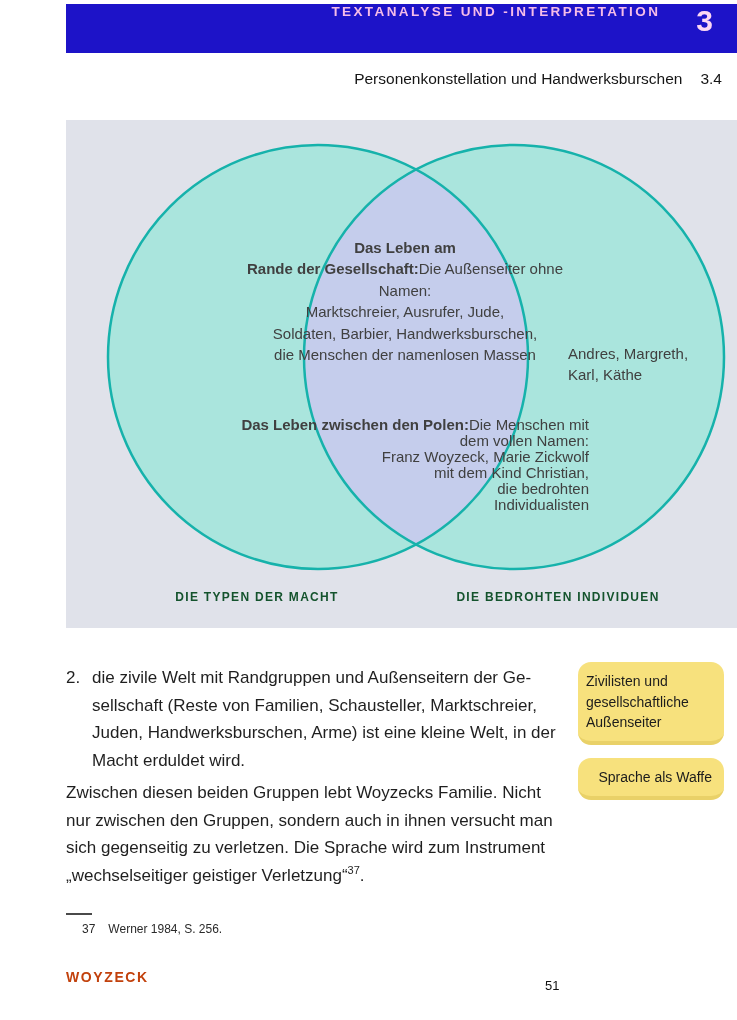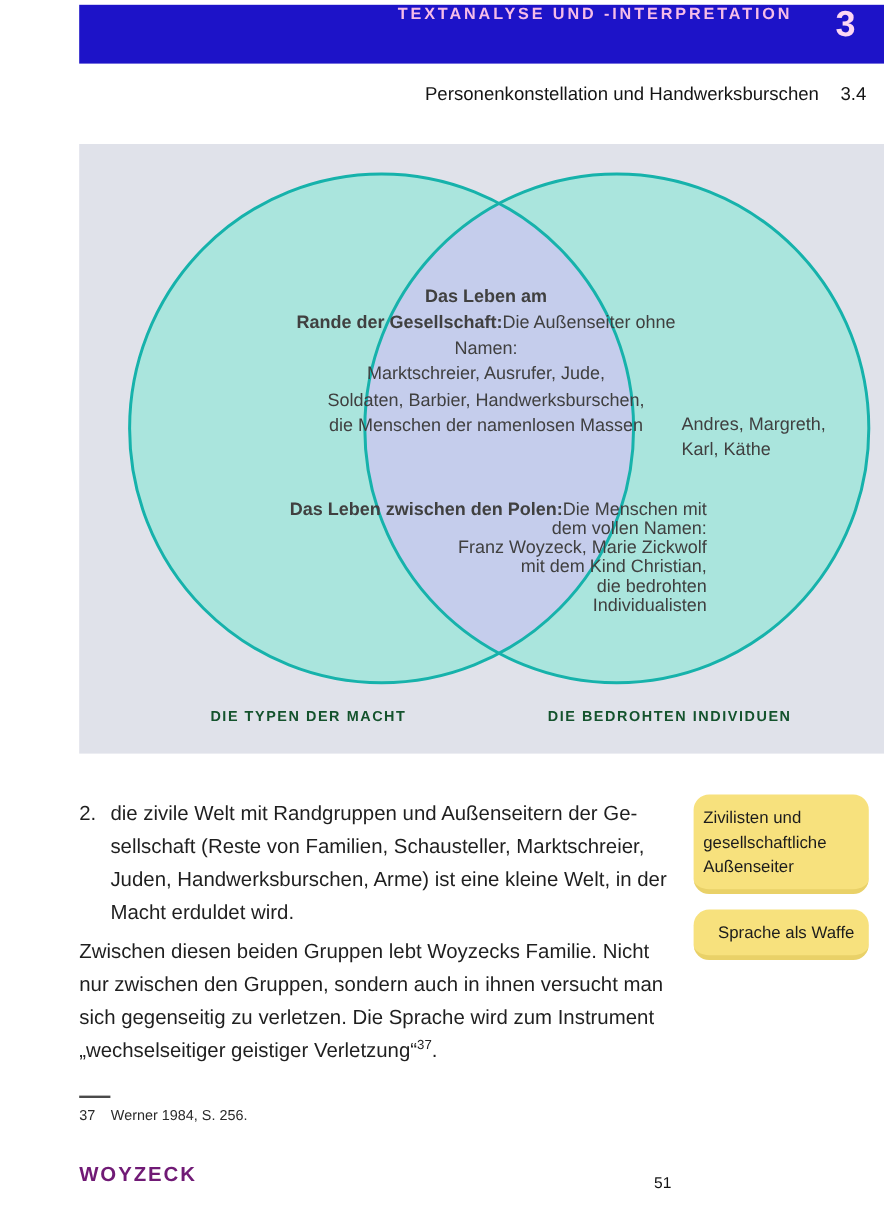--- a/index.html
+++ b/index.html
@@ -66,27 +66,27 @@
     position:absolute; left:578px; width:146px; box-sizing:border-box;
     background:#f7e17d; border-bottom:4px solid #e9d168;
     padding:9px 12px 8px 8px;
     font-size:14px; line-height:20.5px; color:#1c1c1c;border-radius:13px;
   }
   .note1 { top:662px; }
   .note2 { top:758px;text-align:right; }
 
   
   .footnote-rule { position:absolute; left:66px; top:913px; width:26px; height:2px; background:#4a4a4a; }
-  .footnote { position:absolute; left:66px; top:922px; font-size:12px; color:#2a2a2a; }
+  .footnote { position:absolute; left:82px; top:922px; font-size:12px; color:#2a2a2a; }
   .footnote .fn-num { margin-right:13px; }
 
   
   .footer-title {
     position:absolute; left:66px; top:969px;
-    font-size:17px; font-weight:bold; letter-spacing:1.6px; color:#701a75;
+    font-size:14px; font-weight:bold; letter-spacing:1.6px; color:#c2410c;
   }
   .footer-page { position:absolute; left:545px; top:967px; font-size:13px; color:#111111;margin-top:11px; }
 </style>
 </head>
 <body>
 
 <div class="header-bar">
   <span class="header-title">TEXTANALYSE UND -INTERPRETATION</span>
   <span class="header-num">3</span>
 </div>

